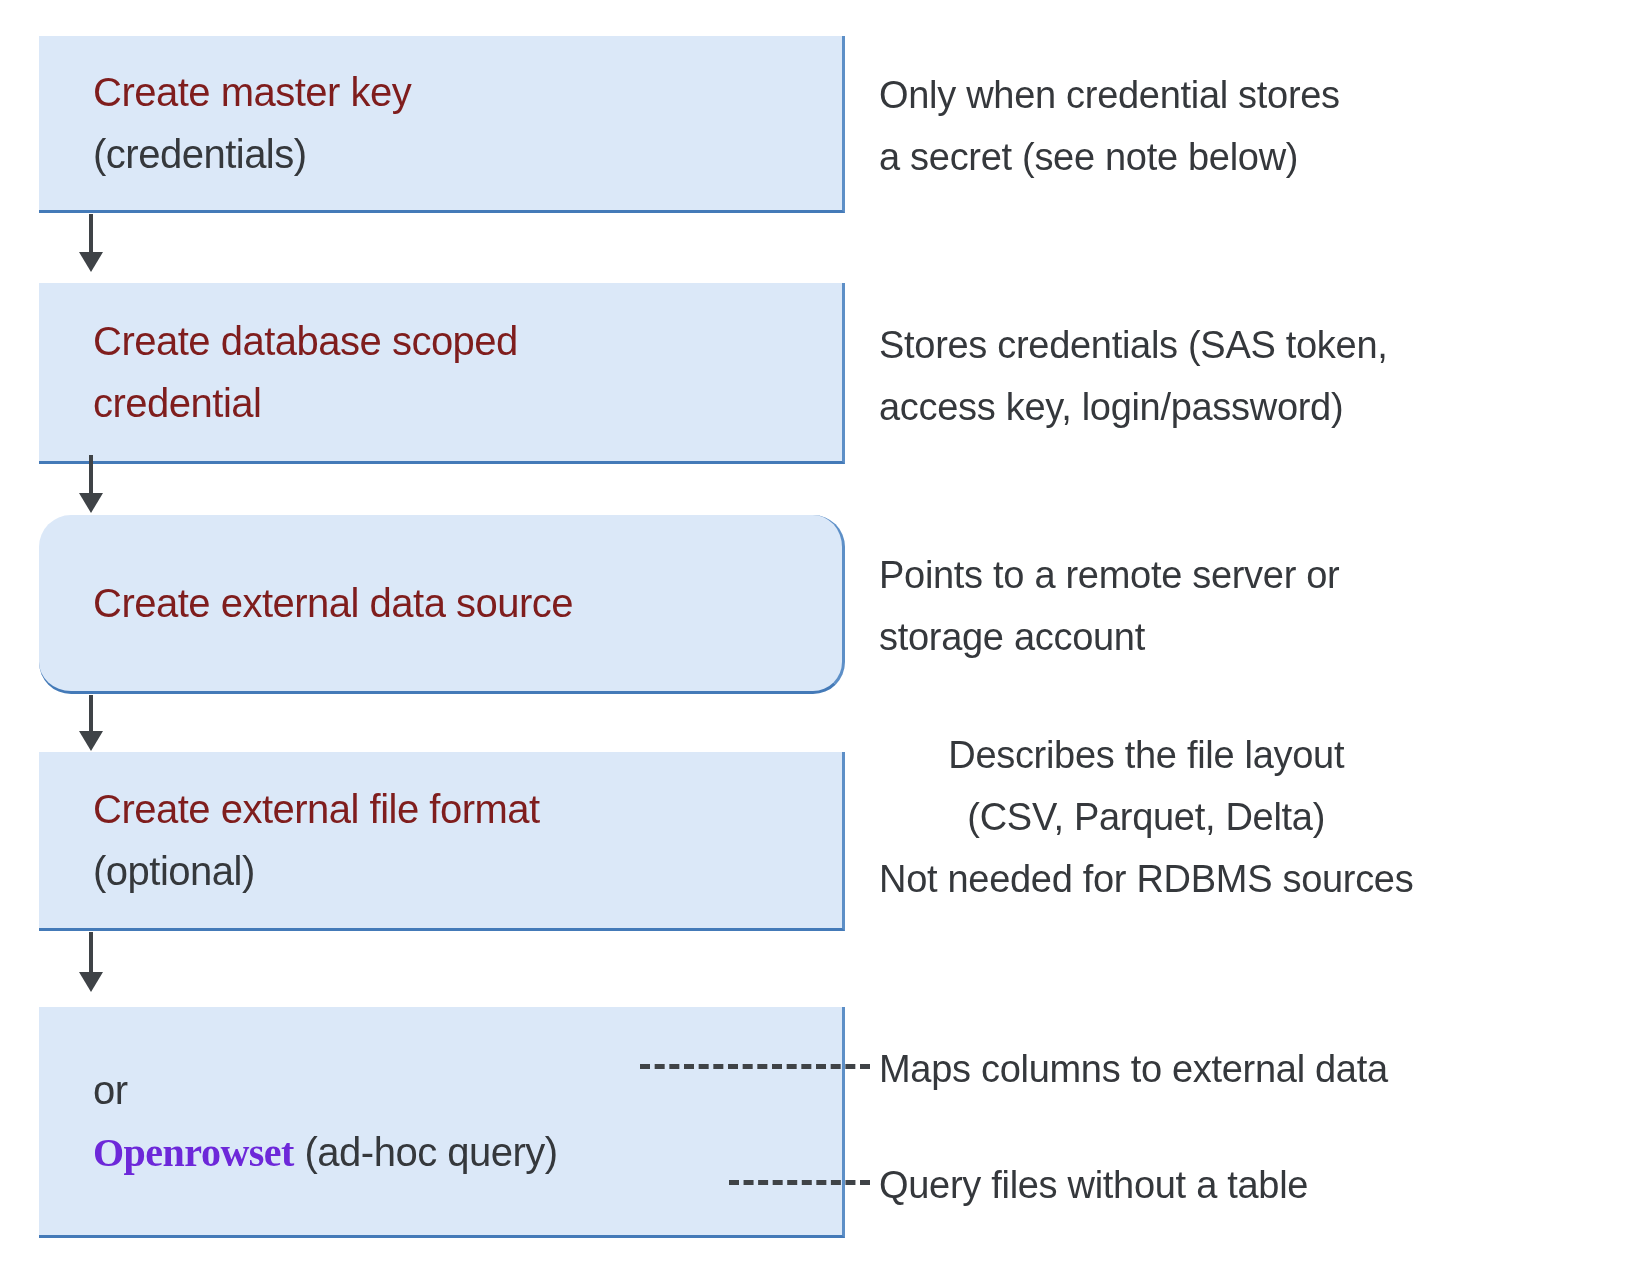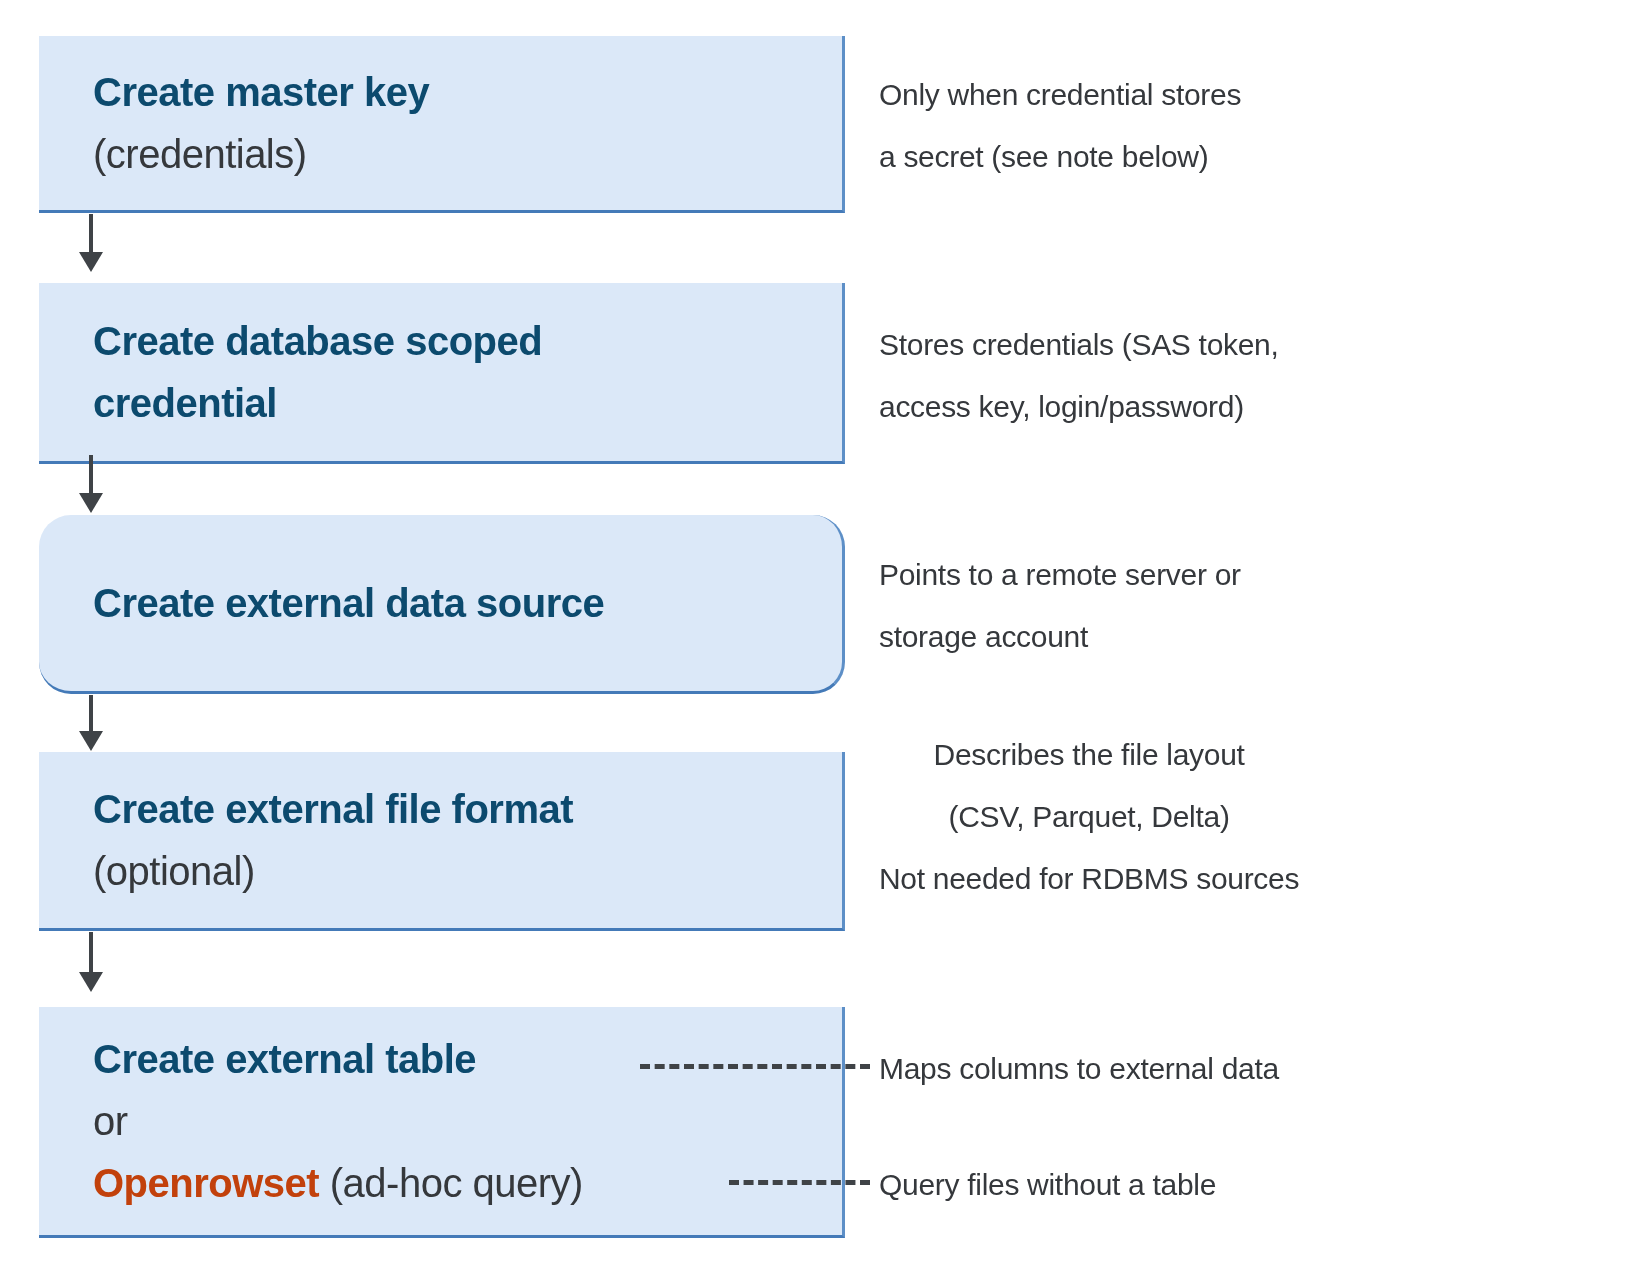--- a/index.html
+++ b/index.html
@@ -18,40 +18,40 @@
     background:#dbe8f8;
     border-right:3px solid #5d8fc7;
     border-bottom:3px solid #447ab8;
     box-sizing:border-box;
     display:flex;
     flex-direction:column;
     justify-content:center;
     padding-left:54px;
   }
   .box-title{
-    font-weight:bold;
+    font-weight:normal;
     font-size:40px;
     line-height:62px;
-    color:#0c4a6e;
+    color:#7f1d1d;
     letter-spacing:-0.5px;
     white-space:nowrap;
   }
   .box-sub{
     font-weight:normal;
     font-size:40px;
     line-height:62px;
     color:#35383c;
     letter-spacing:-0.5px;
     white-space:nowrap;
   }
-  .box-sub .inline-bold{font-weight:bold;color:#c2410c;}
+  .box-sub .inline-bold{font-weight:bold;color:#6d28d9;font-family:Liberation Serif, serif;}
   .note{
     position:absolute;
     left:879px;
-    font-size:30px;
+    font-size:38px;
     line-height:62px;
     color:#35383c;
     letter-spacing:-0.3px;
     white-space:nowrap;
   }
   .arrow{
     position:absolute;
     left:78px;
     width:26px;
   }
@@ -115,21 +115,20 @@
     <div class="box-title">Create external file format</div>
     <div class="box-sub">(optional)</div>
   </div>
 
   <div class="arrow" style="top:932px;height:60px;">
     <div class="stem" style="height:42px;"></div>
     <div class="head"></div>
   </div>
 
   <div class="box" style="top:1007px;height:231px;">
-    <div class="box-title">Create external table</div>
     <div class="box-sub">or</div>
     <div class="box-sub"><span class="inline-bold">Openrowset</span><span> (ad-hoc query)</span></div>
   </div>
 
   <div class="dash-line" style="left:640px;top:1064px;width:230px;"></div>
   <div class="dash-line" style="left:729px;top:1180px;width:141px;"></div>
 
   <div class="note" style="top:64px;">
     <div>Only when credential stores</div>
     <div>a secret (see note below)</div>

